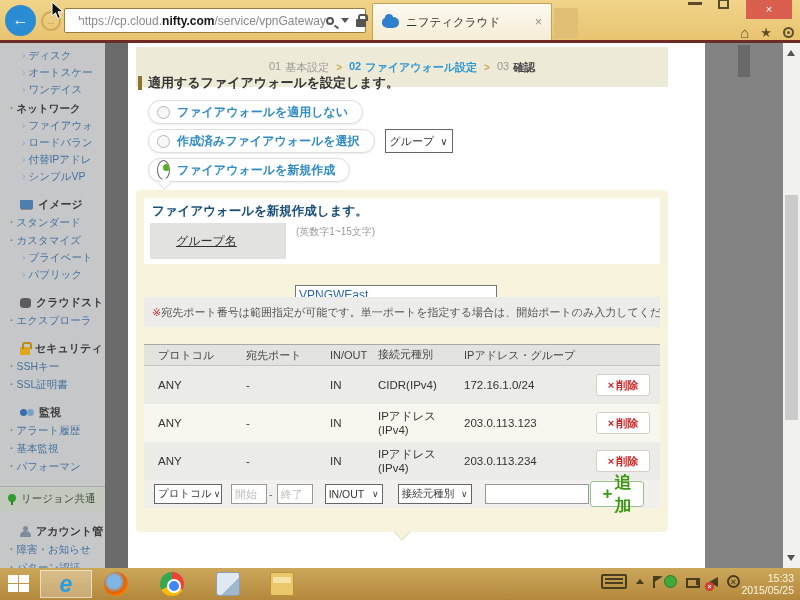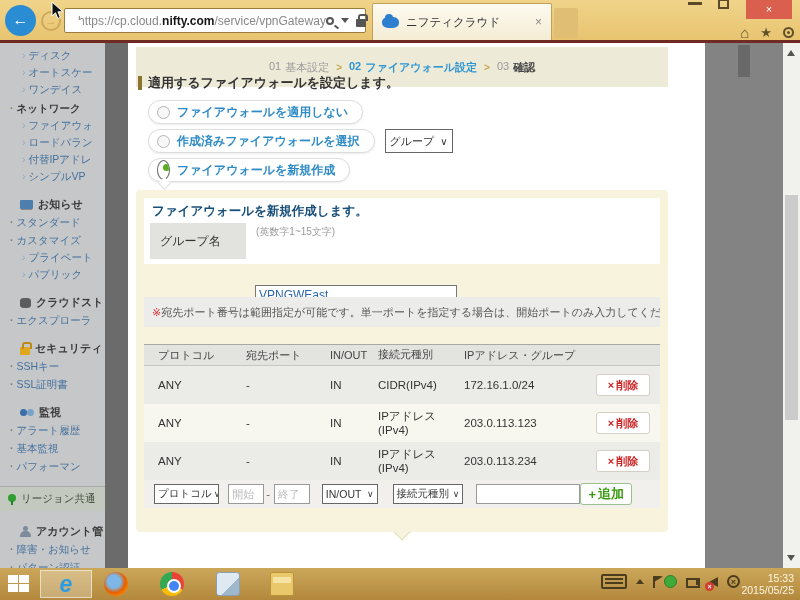--- a/index.html
+++ b/index.html
@@ -103,21 +103,21 @@
   .mini-select::after{content:"∨";font-size:10px;color:#333;}
   .pill-tail{position:absolute;left:32px;top:136px;width:9px;height:9px;background:#fff;
     border-right:1px solid #ddd;border-bottom:1px solid #ddd;transform:rotate(45deg);z-index:3;}
 
   .panel{position:absolute;left:8px;top:147px;width:532px;height:342px;background:#f7f3dc;border-radius:4px;}
   .panel-tail{position:absolute;left:268px;top:483px;width:12px;height:12px;background:#f7f3dc;
     border-right:1px solid #e6dfbd;border-bottom:1px solid #e6dfbd;transform:rotate(45deg);}
   .box1{position:absolute;left:8px;top:8px;width:516px;height:66px;background:#fff;}
   .box1h{position:absolute;left:8px;top:5px;font-size:12.5px;font-weight:bold;color:#184e7a;}
   .grouprow{position:absolute;left:6px;top:25px;width:504px;height:36px;display:flex;}
-  .groupcell{width:96px;background:#e2e2df;font-size:12px;color:#333;display:flex;align-items:center;padding-left:10px;}
+  .groupcell{width:136px;background:#e2e2df;font-size:12px;color:#333;display:flex;align-items:center;padding-left:26px;text-decoration:underline;}
   .groupright{position:relative;flex:1;}
   .hint{position:absolute;left:10px;top:2px;font-size:10px;color:#999;}
   .gin{position:absolute;left:9px;top:14px;width:202px;height:19px;border:1px solid #777;
     font-size:12px;color:#2b66aa;font-family:inherit;padding:0 3px;margin-top:48px;}
   .h2{position:absolute;left:8px;top:88px;font-size:12.5px;font-weight:bold;color:#184e7a;}
   .notebox{position:absolute;left:8px;top:107px;width:516px;height:30px;background:#ecedea;
     font-size:11px;color:#555;line-height:30px;padding-left:8px;white-space:nowrap;overflow:hidden;}
   .notemark{color:#d23030;}
 
   .ftable{position:absolute;left:8px;top:154px;width:516px;}
@@ -134,22 +134,22 @@
   .addrow{height:28px;background:#f1f0ec;gap:0;padding-left:10px;}
   .sel{height:20px;border:1px solid #666;background:#fff;display:flex;align-items:center;
     justify-content:space-between;padding:0 3px;font-size:10.5px;color:#333;white-space:nowrap;overflow:hidden;}
   .sel::after{content:"∨";font-size:9px;margin-left:2px;}
   .selproto{width:68px;} .selinout{width:58px;margin-left:12px;} .selsrc{width:74px;margin-left:15px;}
   .tin{height:20px;border:1px solid #999;font-size:11px;padding:0 3px;font-family:inherit;}
   .tin::placeholder{color:#bbb;}
   .w36{width:36px;margin-left:9px;}
   .dash{margin:0 2px;color:#666;font-size:11px;}
   .wide{width:104px;margin-left:13px;}
-  .addbtn{margin-left:auto;margin-right:28px;width:54px;height:22px;background:#fff;border:1px solid #9bc18a;
-    border-radius:3px;font-size:13px;font-weight:bold;color:#3a9a10;display:flex;align-items:center;justify-content:center;gap:2px;padding:0;font-family:inherit;}
+  .addbtn{margin-left:auto;margin-right:16px;width:54px;height:22px;background:#fff;border:1px solid #9bc18a;
+    border-radius:3px;font-size:17px;font-weight:bold;color:#3a9a10;display:flex;align-items:center;justify-content:center;gap:2px;padding:12px;font-family:inherit;}
   .plus::before{content:"+";font-weight:bold;}
 
   .submitbtn{position:absolute;left:296px;top:536px;width:210px;height:27px;background:#c11277;border:none;
     border-radius:5px;color:#fff;font-size:12.5px;font-weight:bold;font-family:inherit;
     box-shadow:0 0 0 3px rgba(255,255,255,.95),0 1px 3px rgba(0,0,0,.3);
     display:flex;align-items:center;justify-content:center;gap:7px;}
   .submit-arrow{font-size:11px;}
 
   
   .vscroll{position:absolute;left:783px;top:43px;width:17px;height:525px;background:#f1f1ee;}
@@ -236,21 +236,21 @@
       <div class="sb-arrow"><span>ディスク</span></div>
       <div class="sb-arrow"><span>オートスケー</span></div>
       <div class="sb-arrow"><span>ワンデイス</span></div>
       <div class="sb-dotbold"><span>ネットワーク</span></div>
       <div class="sb-arrow"><span>ファイアウォ</span></div>
       <div class="sb-arrow"><span>ロードバラン</span></div>
       <div class="sb-arrow"><span>付替IPアドレ</span></div>
       <div class="sb-arrow"><span>シンプルVP</span></div>
       <div class="sb-section">
         <span class="ic ic-image"></span>
-        <span>お知らせ</span>
+        <span>イメージ</span>
       </div>
       <div class="sb-dot"><span>スタンダード</span></div>
       <div class="sb-dot"><span>カスタマイズ</span></div>
       <div class="sb-arrow"><span>プライベート</span></div>
       <div class="sb-arrow"><span>パブリック</span></div>
       <div class="sb-section">
         <span class="ic ic-storage"></span>
         <span>クラウドスト</span>
       </div>
       <div class="sb-dot"><span>エクスプローラ</span></div>

